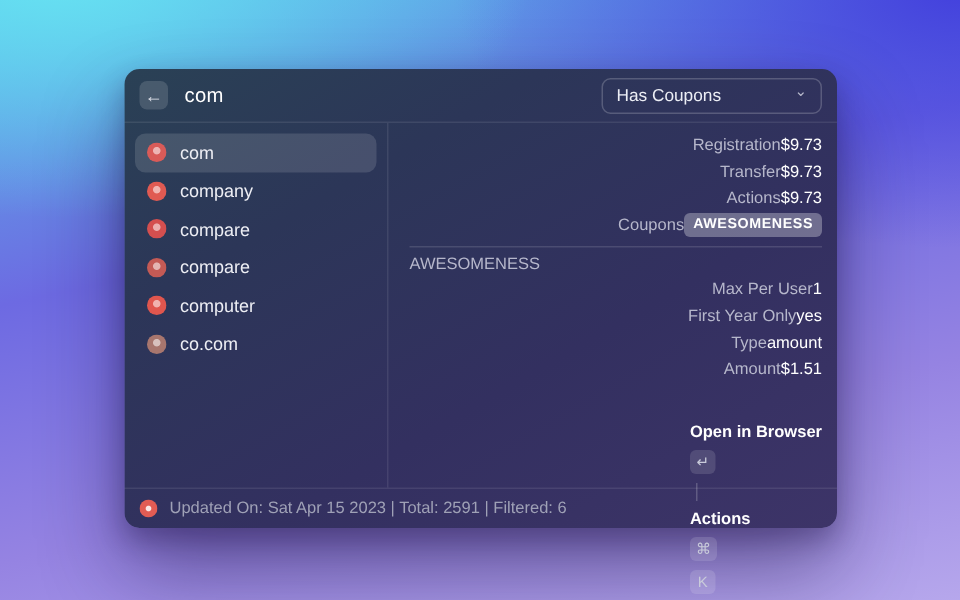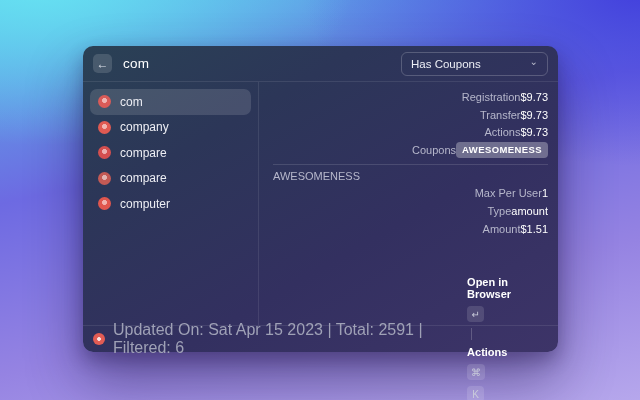--- a/index.html
+++ b/index.html
@@ -45,21 +45,21 @@
   .d-value { color:#ffffff; font-weight:500; }
   .d-badge { background:rgba(255,255,255,.30); color:#fff; border-radius:4px;
     padding:2px 6px 2.5px; font-size:9.5px; font-weight:700; letter-spacing:.4px; }
   .divider-h { border-top:1px solid rgba(255,255,255,.13); margin:5px 0 2px; }
   .section-title { height:17.7px; display:flex; align-items:center; font-size:11px; color:#b6b7cb; }
   
   .footer { flex:0 0 27px; height:27px; border-top:1px solid rgba(255,255,255,.09);
     display:flex; align-items:center; padding:0 10px; font-size:11px; }
   .ext-icon { width:12px; height:12px; border-radius:50%; background:#e25c54; flex:0 0 12px;
     background-image: radial-gradient(circle at 50% 50%, rgba(255,255,255,.85) 0 18%, rgba(255,255,255,0) 26%); }
-  .status { margin-left:8px; color:#9fa1b6; font-size:16px; }
+  .status { margin-left:8px; color:#9fa1b6; font-size:11px; }
   .footer-right { margin-left:auto; display:flex; align-items:flex-start; gap:6px;flex-direction:column; }
   .action-label { color:#ffffff; font-weight:600; font-size:11px; }
   .key { min-width:17px; height:16px; padding:0 4px; border-radius:4px; background:rgba(255,255,255,.13);
     color:#c9cbda; font-size:10px; display:flex; align-items:center; justify-content:center; }
   .v-div { width:1px; height:12px; background:rgba(255,255,255,.20); margin:0 4px; }
 </style>
 </head>
 <body>
 
 <div class="window">
@@ -90,20 +90,24 @@
           <span>compare</span>
         </div>
         <div class="side-row">
           <span class="favicon" style="background-color: rgb(196, 90, 85);"></span>
           <span>compare</span>
         </div>
         <div class="side-row">
           <span class="favicon" style="background-color: rgb(224, 86, 78);"></span>
           <span>computer</span>
         </div>
+        <div class="side-row">
+          <span class="favicon" style="background-color: rgb(168, 118, 110);"></span>
+          <span>co.com</span>
+        </div>
       </div>
     <div class="detail">
       <div>
           <div class="detail-row">
             <span class="d-label">Registration</span>
             <span class="d-value">$9.73</span>
           </div>
           <div class="detail-row">
             <span class="d-label">Transfer</span>
             <span class="d-value">$9.73</span>
@@ -116,20 +120,24 @@
             <span class="d-label">Coupons</span>
             <span class="d-badge">AWESOMENESS</span>
           </div>
         </div>
       <div class="divider-h"></div>
       <div class="section-title">AWESOMENESS</div>
       <div>
           <div class="detail-row">
             <span class="d-label">Max Per User</span>
             <span class="d-value">1</span>
+          </div>
+          <div class="detail-row">
+            <span class="d-label">First Year Only</span>
+            <span class="d-value">yes</span>
           </div>
           <div class="detail-row">
             <span class="d-label">Type</span>
             <span class="d-value">amount</span>
           </div>
           <div class="detail-row">
             <span class="d-label">Amount</span>
             <span class="d-value">$1.51</span>
           </div>
         </div>

